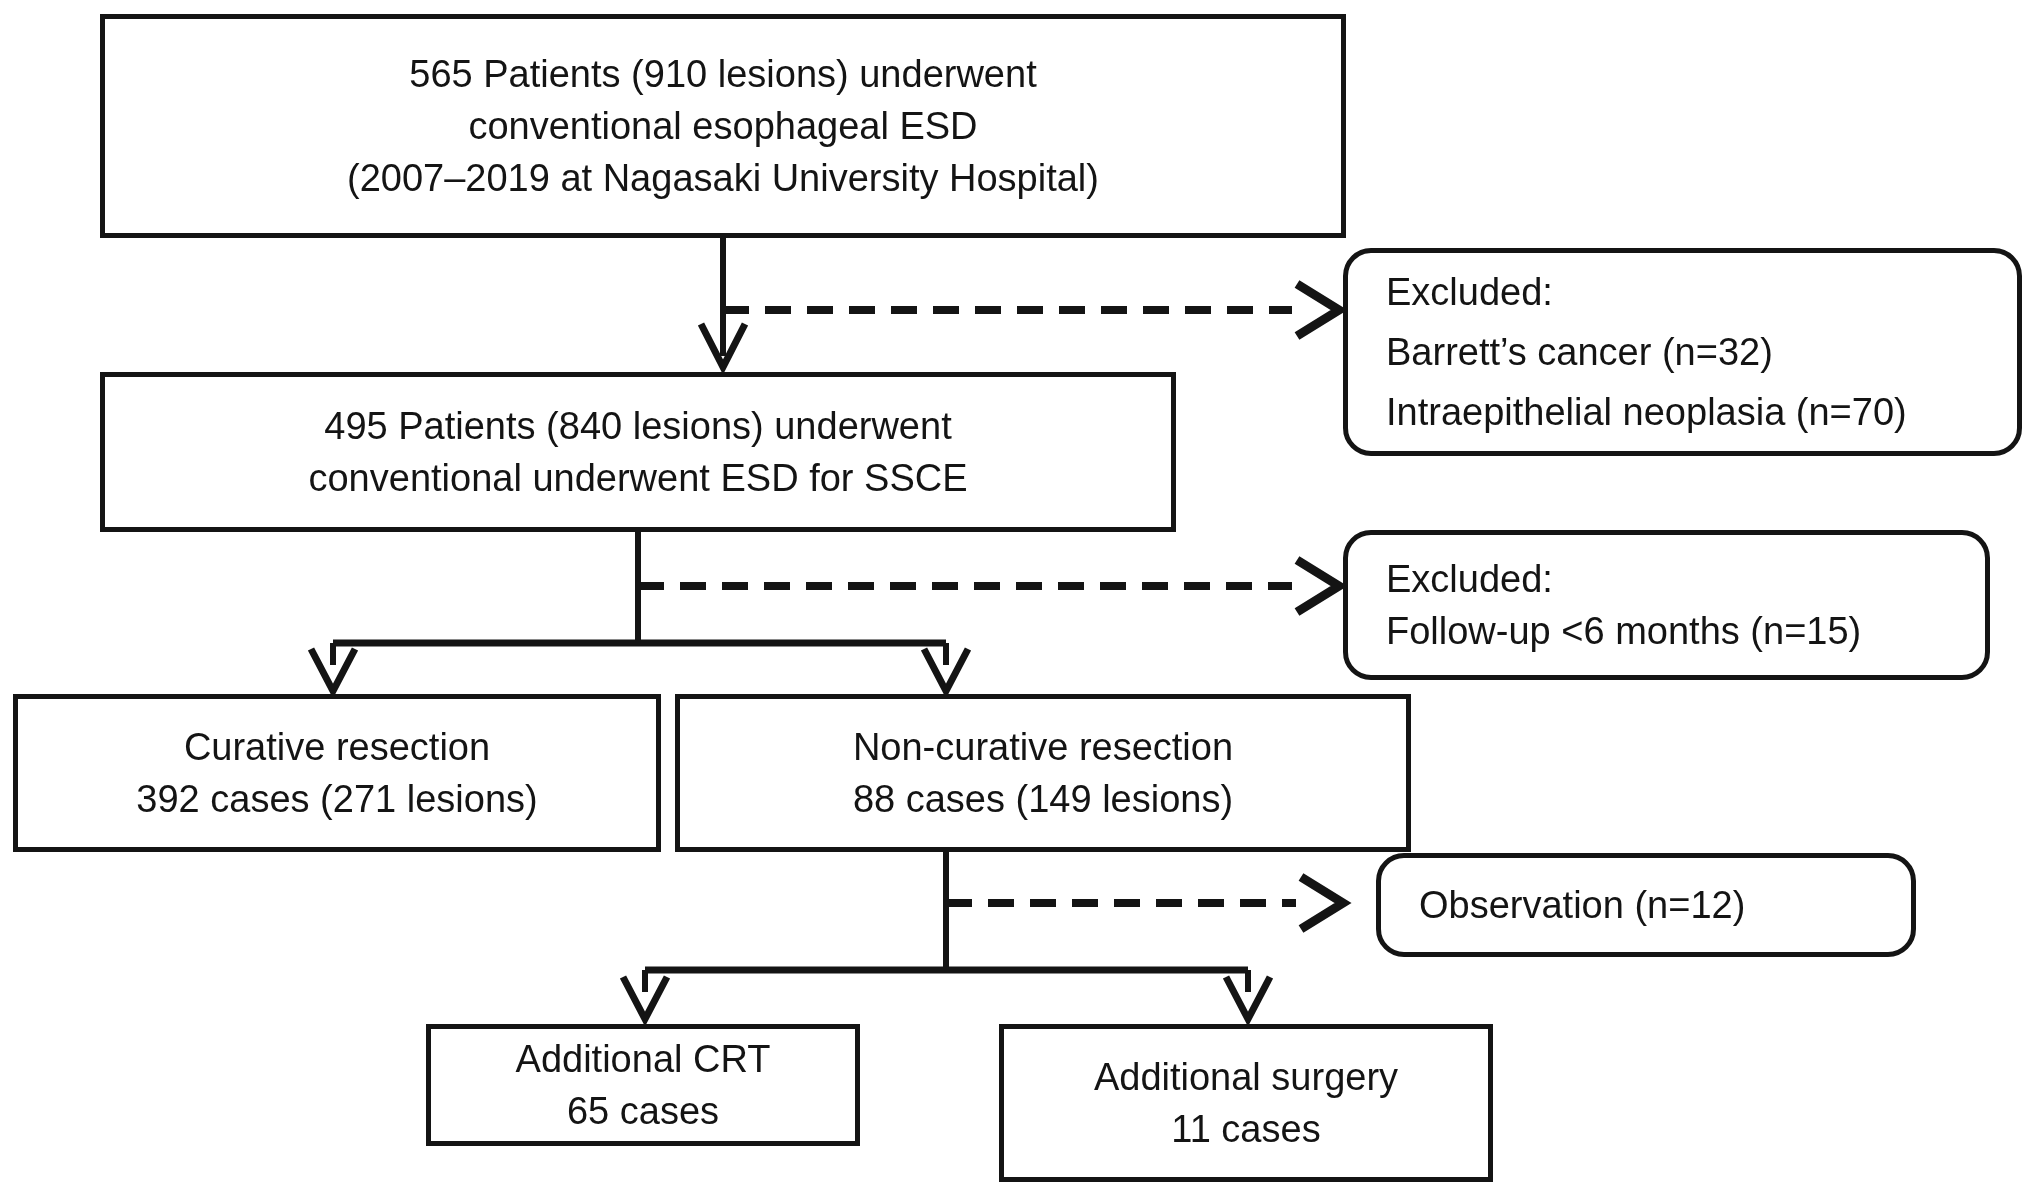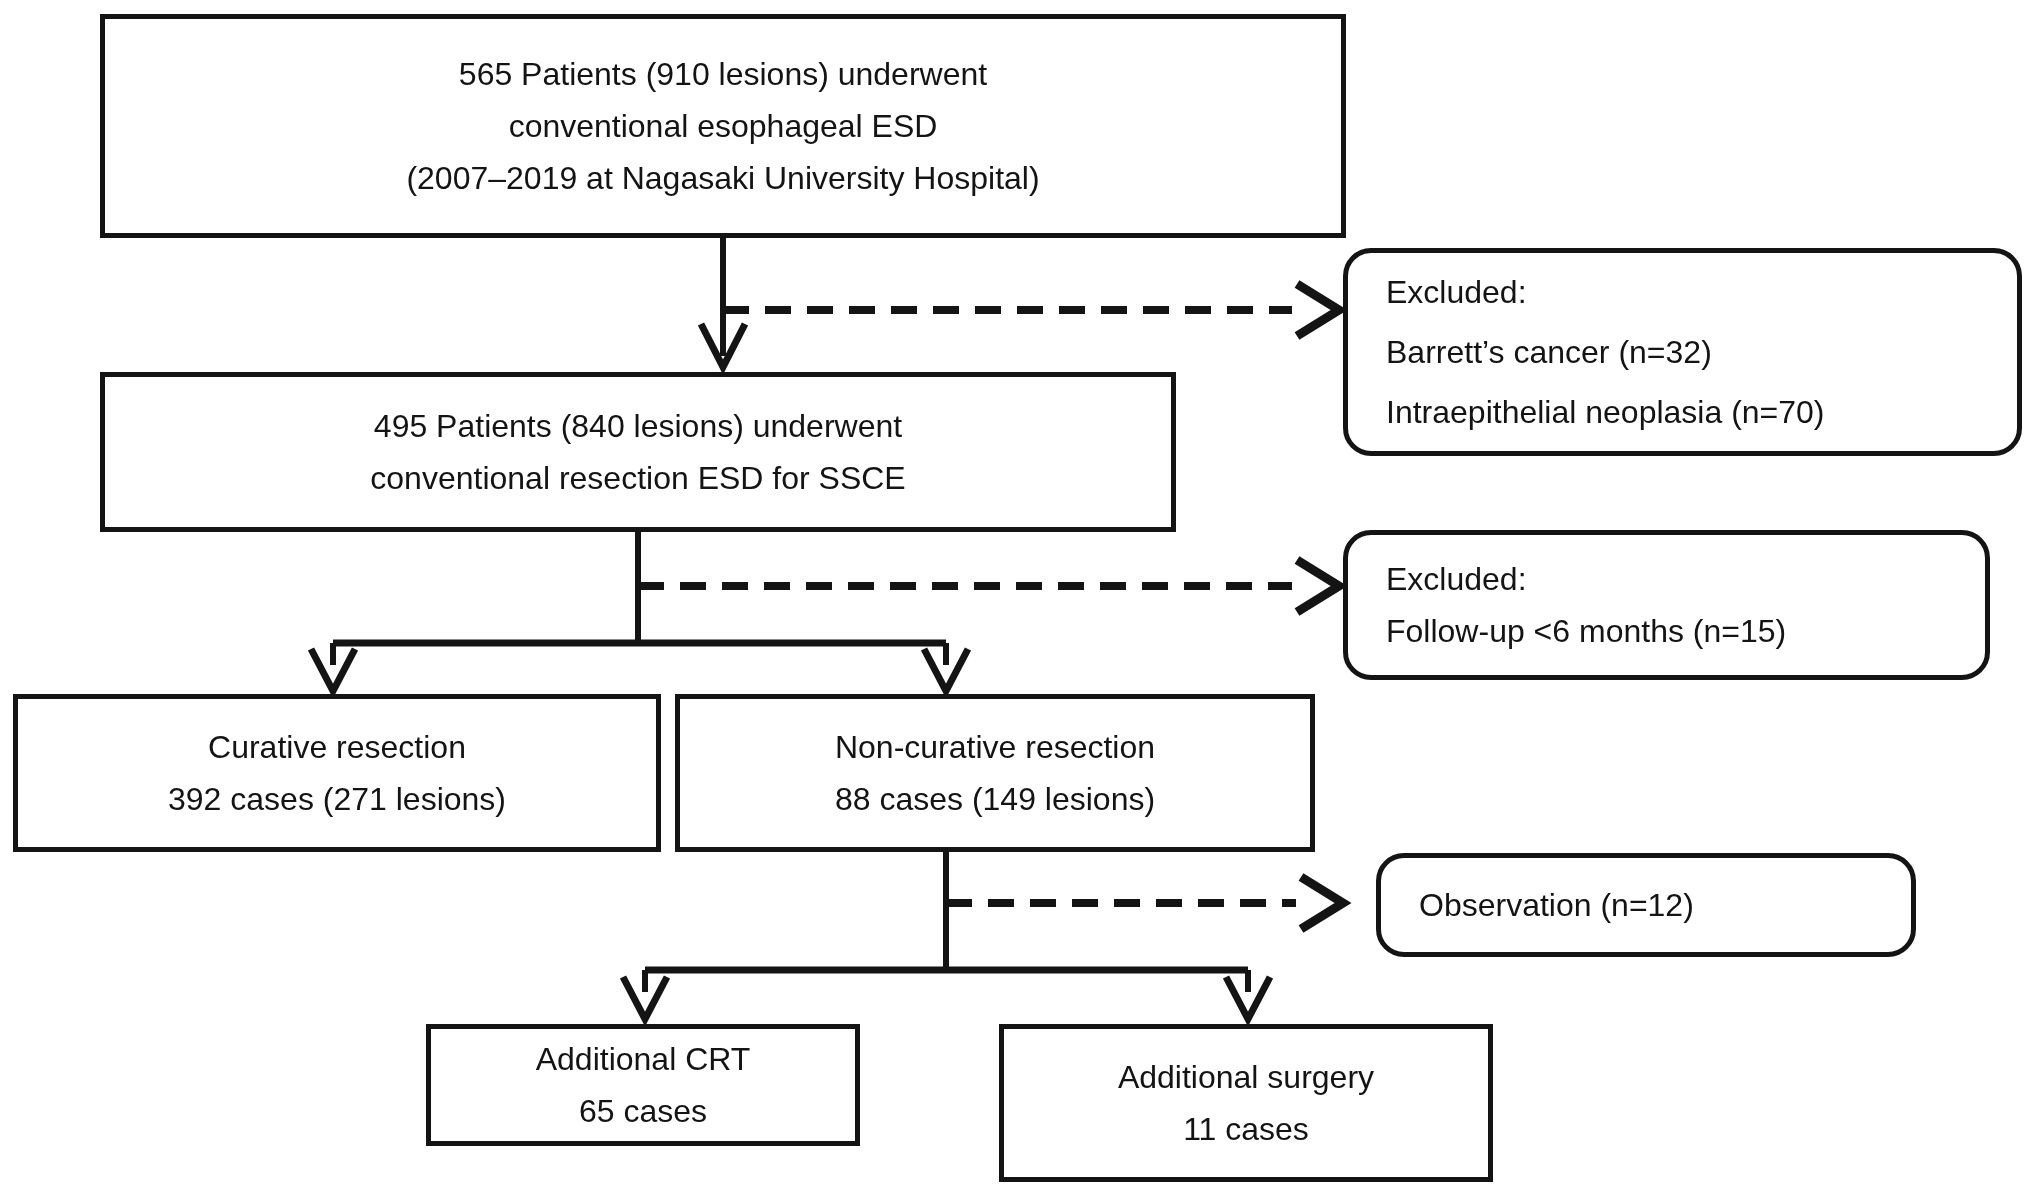--- a/index.html
+++ b/index.html
@@ -24,21 +24,21 @@
     height: 1188px;
   }
   .node {
     position: absolute;
     box-sizing: border-box;
     border: 5px solid var(--ink, #141414);
     background: #ffffff;
     display: flex;
     flex-direction: column;
     justify-content: center;
-    font-size: 32px;
+    font-size: 38px;
     line-height: 52px;
   }
   .node.center {
     align-items: center;
     text-align: center;
   }
   .node.left {
     align-items: flex-start;
     text-align: left;
     padding-left: 38px;
@@ -124,34 +124,34 @@
   </div>
 
   <div class="node left loose" style="left:1343px; top:248px; width:679px; height:208px;">
     <span>Excluded:</span>
     <span>Barrett’s cancer (n=32)</span>
     <span>Intraepithelial neoplasia (n=70)</span>
   </div>
 
   <div class="node center" style="left:100px; top:372px; width:1076px; height:160px;">
     <span>495 Patients (840 lesions) underwent</span>
-    <span>conventional resection ESD for SSCE</span>
+    <span>conventional underwent ESD for SSCE</span>
   </div>
 
   <div class="node left" style="left:1343px; top:530px; width:647px; height:150px;">
     <span>Excluded:</span>
     <span>Follow-up &lt;6 months (n=15)</span>
   </div>
 
   <div class="node center" style="left:13px; top:694px; width:648px; height:158px;">
     <span>Curative resection</span>
     <span>392 cases (271 lesions)</span>
   </div>
 
-  <div class="node center" style="left:675px; top:694px; width:640px; height:158px;">
+  <div class="node center" style="left:675px; top:694px; width:736px; height:158px;">
     <span>Non-curative resection</span>
     <span>88 cases (149 lesions)</span>
   </div>
 
   <div class="node left" style="left:1376px; top:853px; width:540px; height:104px;">
     <span>Observation (n=12)</span>
   </div>
 
   <div class="node center" style="left:426px; top:1024px; width:434px; height:122px;">
     <span>Additional CRT</span>

